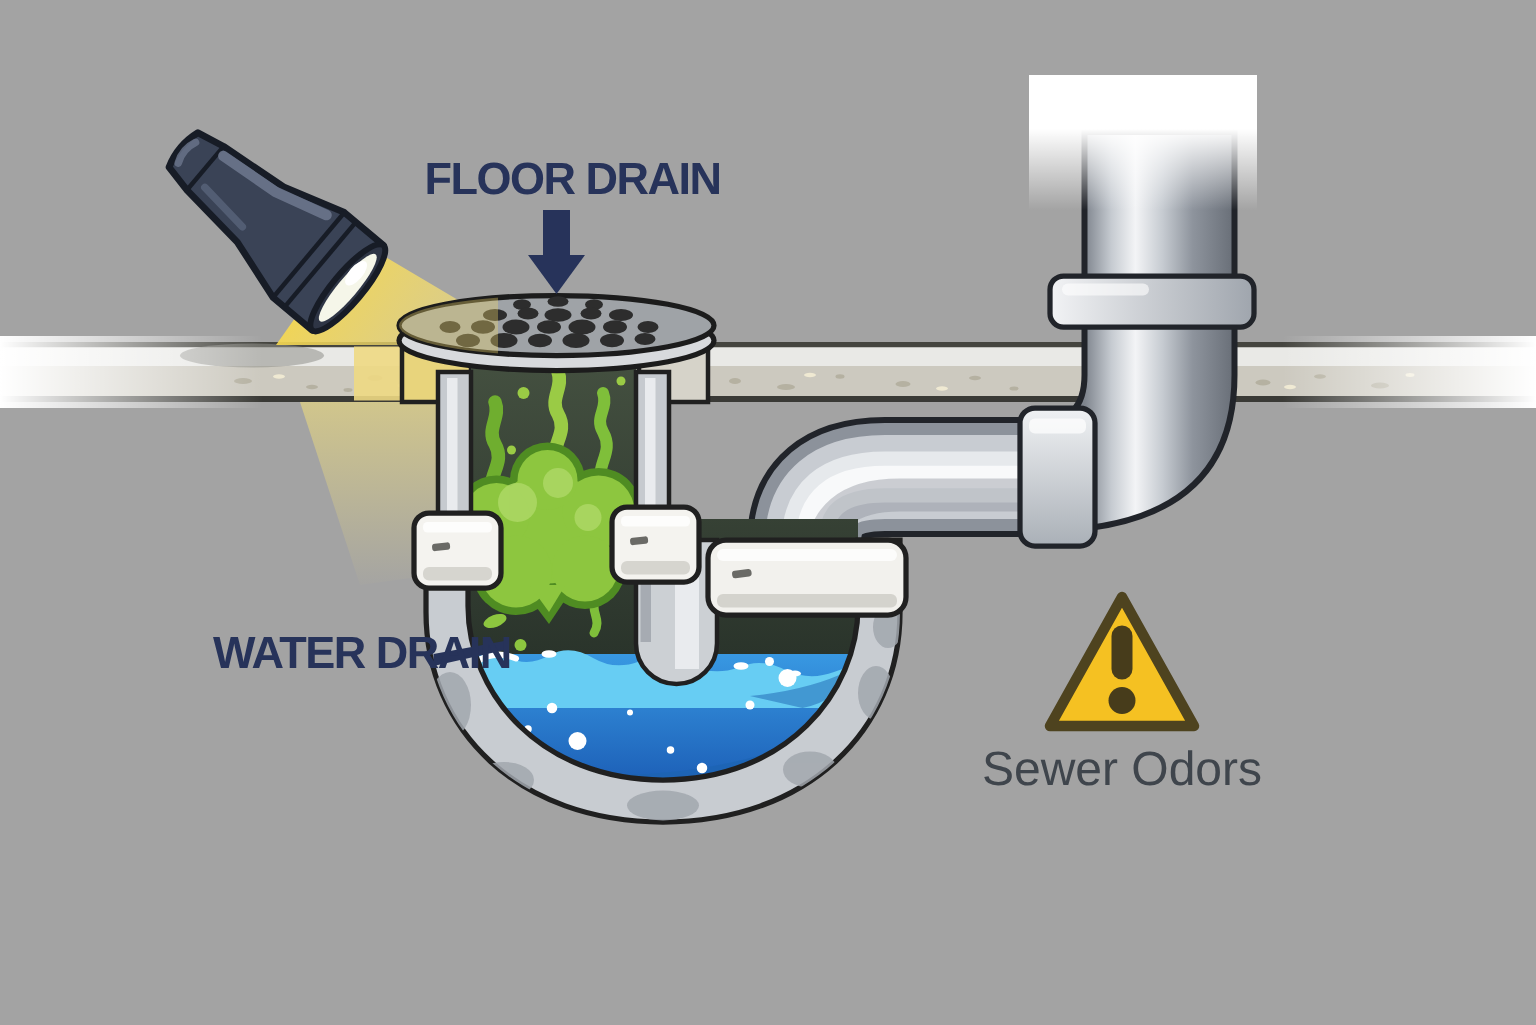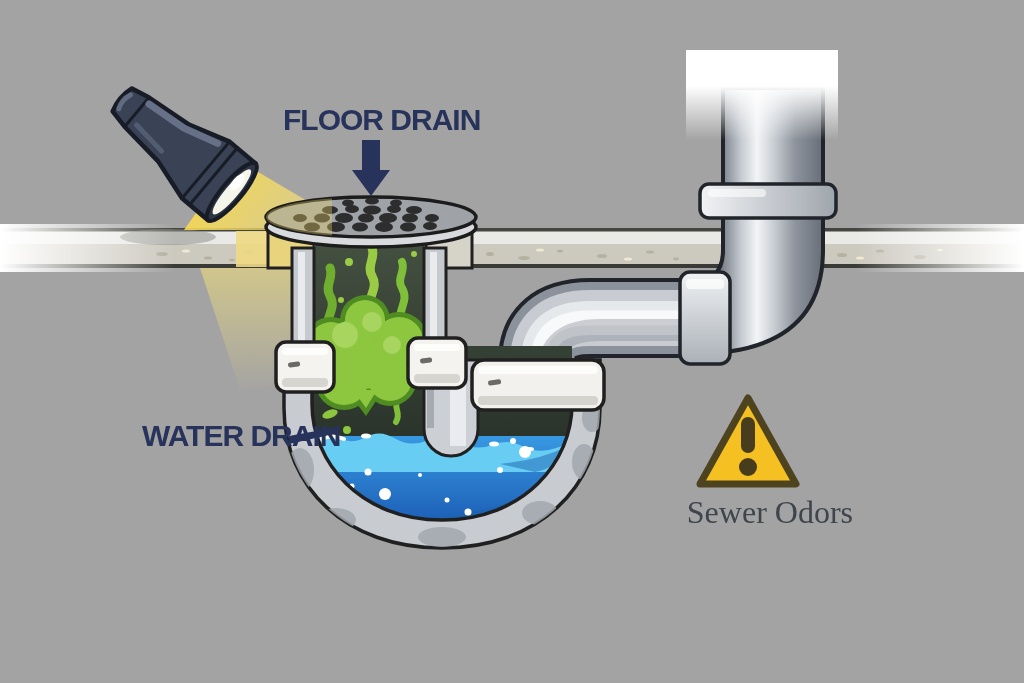--- a/index.html
+++ b/index.html
@@ -7,21 +7,21 @@
     position:relative;width:1024px;height:683px;background:#a3a3a3;
     overflow:hidden;font-family:"Liberation Sans",sans-serif;padding-left:24px;
   }
   .stage svg{position:absolute;left:0;top:0;}
   .label{position:absolute;white-space:nowrap;}
   .label-navy{
     color:#27335a;font-weight:bold;font-size:30px;letter-spacing:-1px;
   }
   .label-odors{
     color:#3f454c;font-weight:normal;font-size:32px;letter-spacing:0px;
-    width:210px;text-align:right;font-family:Liberation Serif, serif;
+    width:210px;text-align:center;
   }
 </style>
 </head>
 <body>
 
 <div class="stage">
 <svg width="1024" height="683" viewBox="0 0 1024 683">
   <defs>
     <linearGradient id="fadeL" x1="1" y1="0" x2="0" y2="0">
       <stop offset="0" stop-color="#ffffff" stop-opacity="0"></stop>

